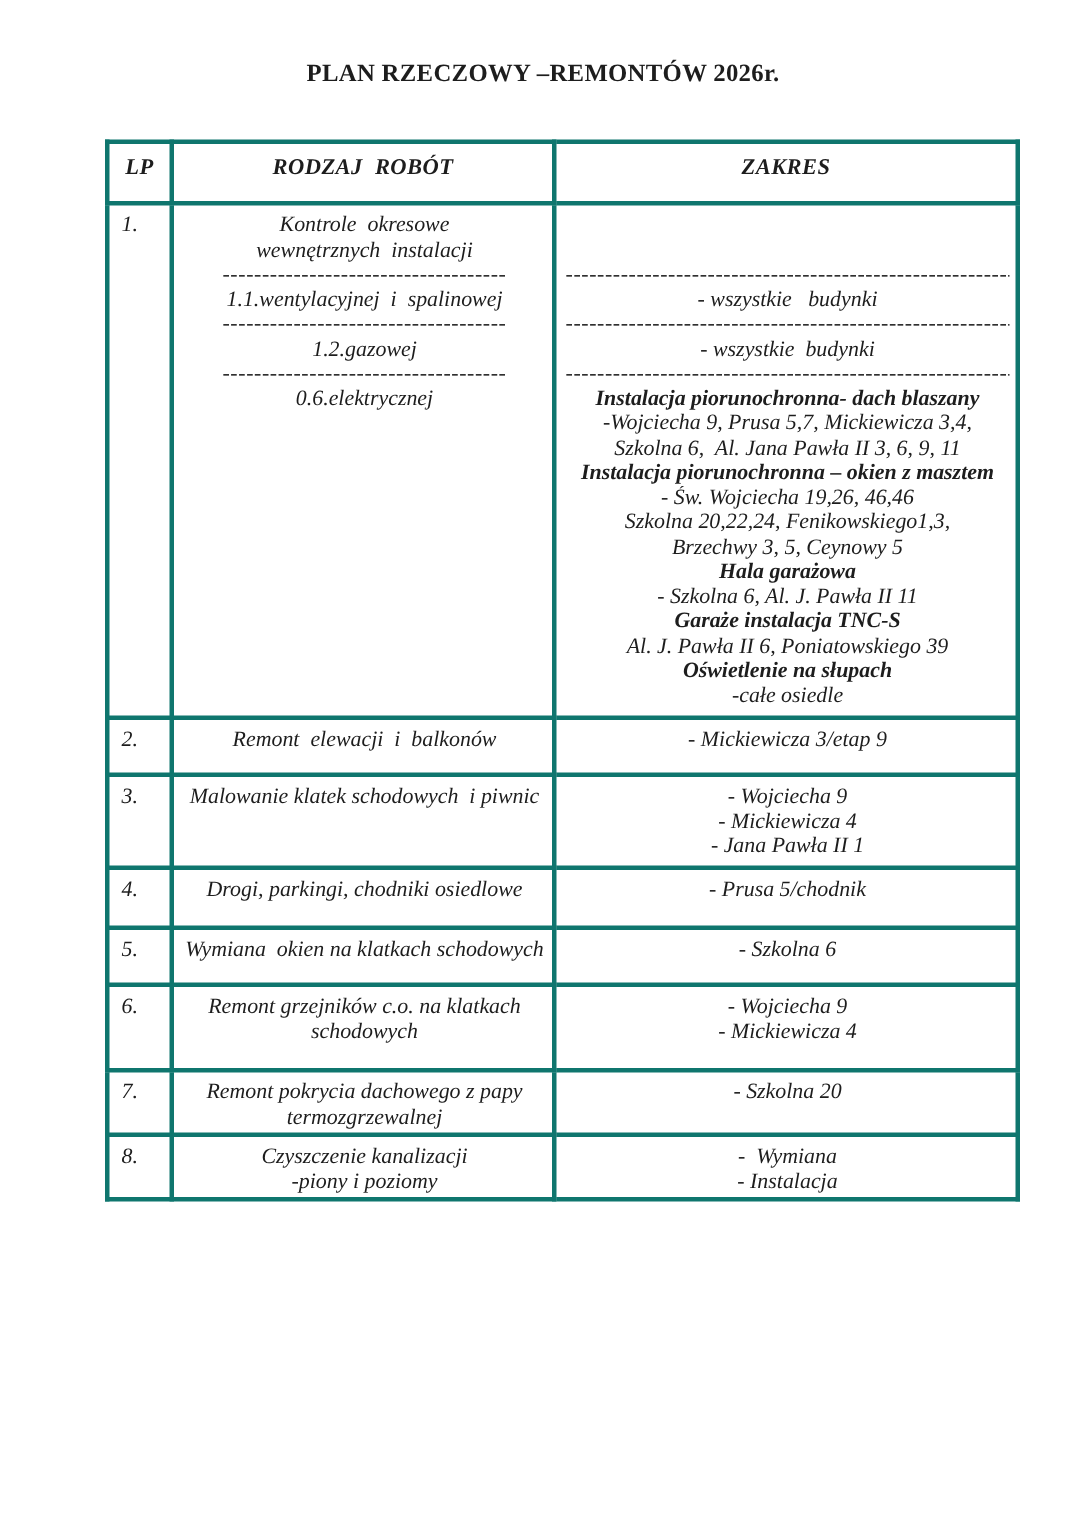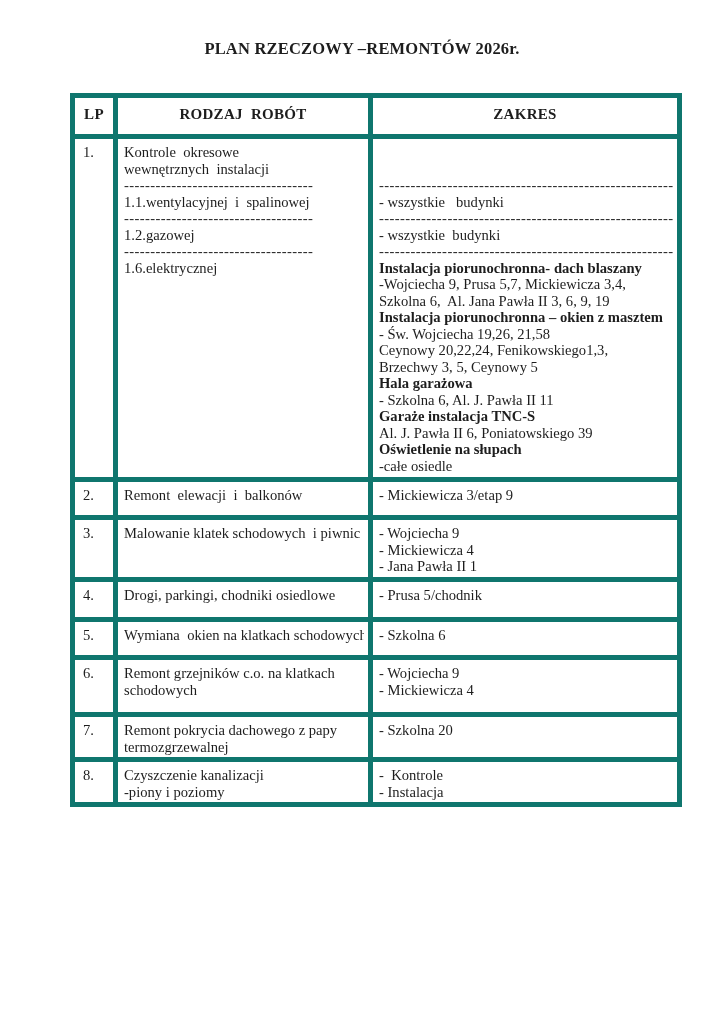--- a/index.html
+++ b/index.html
@@ -32,42 +32,44 @@
     left: 70px;
     top: 93px;
     width: 607px;
     border-collapse: collapse;
     table-layout: fixed;
   }
   col.col-lp    { width: 43px; }
   col.col-works { width: 255px; }
   col.col-scope { width: 309px; }
   th, td {
-    border: 5px solid #0f766e;
+    border: 3px solid #0f766e;
     vertical-align: top;
+    font-style: italic;
   }
   th {
     font-size: 15px;
     font-weight: 700;
     text-align: center;
     padding-top: 8px;
     letter-spacing: 0.3px;
     white-space: pre;
   }
   thead tr { height: 41px; }
   td {
     padding: 5px 4px 2px 6px;
     font-size: 14.6px;
   }
   td.lp-cell { padding-left: 8px; }
   .line {
     line-height: 16.5px;
     min-height: 16.5px;
     white-space: pre;
     overflow: hidden;
+    text-align: center;
   }
   .line.bold { font-weight: 700; }
   .line.dashes { letter-spacing: 0.4px; color: #2a2a2a; }
   tbody tr:nth-child(1) { height: 343px; }
   tbody tr:nth-child(2) { height: 38px; }
   tbody tr:nth-child(3) { height: 62px; }
   tbody tr:nth-child(4) { height: 40px; }
   tbody tr:nth-child(5) { height: 38px; }
   tbody tr:nth-child(6) { height: 57px; }
   tbody tr:nth-child(7) { height: 42px; }
@@ -96,36 +98,36 @@
         <tr>
           <td class="lp-cell">1.</td>
           <td>
             <div class="line">Kontrole  okresowe</div>
             <div class="line">wewnętrznych  instalacji</div>
             <div class="line dashes">------------------------------------</div>
             <div class="line">1.1.wentylacyjnej  i  spalinowej</div>
             <div class="line dashes">------------------------------------</div>
             <div class="line">1.2.gazowej</div>
             <div class="line dashes">------------------------------------</div>
-            <div class="line">1.6.elektrycznej</div>
+            <div class="line">0.6.elektrycznej</div>
           </td>
           <td>
             <div class="line blank"></div>
             <div class="line blank"></div>
             <div class="line dashes">--------------------------------------------------------------</div>
             <div class="line">- wszystkie   budynki</div>
             <div class="line dashes">--------------------------------------------------------------</div>
             <div class="line">- wszystkie  budynki</div>
             <div class="line dashes">--------------------------------------------------------------</div>
             <div class="line bold">Instalacja piorunochronna- dach blaszany</div>
             <div class="line">-Wojciecha 9, Prusa 5,7, Mickiewicza 3,4,</div>
-            <div class="line">Szkolna 6,  Al. Jana Pawła II 3, 6, 9, 19</div>
+            <div class="line">Szkolna 6,  Al. Jana Pawła II 3, 6, 9, 11</div>
             <div class="line bold">Instalacja piorunochronna – okien z masztem</div>
-            <div class="line">- Św. Wojciecha 19,26, 21,58</div>
-            <div class="line">Ceynowy 20,22,24, Fenikowskiego1,3,</div>
+            <div class="line">- Św. Wojciecha 19,26, 46,46</div>
+            <div class="line">Szkolna 20,22,24, Fenikowskiego1,3,</div>
             <div class="line">Brzechwy 3, 5, Ceynowy 5</div>
             <div class="line bold">Hala garażowa</div>
             <div class="line">- Szkolna 6, Al. J. Pawła II 11</div>
             <div class="line bold">Garaże instalacja TNC-S</div>
             <div class="line">Al. J. Pawła II 6, Poniatowskiego 39</div>
             <div class="line bold">Oświetlenie na słupach</div>
             <div class="line">-całe osiedle</div>
           </td>
         </tr>
         <tr>
@@ -187,19 +189,19 @@
             <div class="line">- Szkolna 20</div>
           </td>
         </tr>
         <tr>
           <td class="lp-cell">8.</td>
           <td>
             <div class="line">Czyszczenie kanalizacji</div>
             <div class="line">-piony i poziomy</div>
           </td>
           <td>
-            <div class="line">-  Kontrole</div>
+            <div class="line">-  Wymiana</div>
             <div class="line">- Instalacja</div>
           </td>
         </tr>
       </tbody>
   </table>
 </div>
 
 </body></html>

